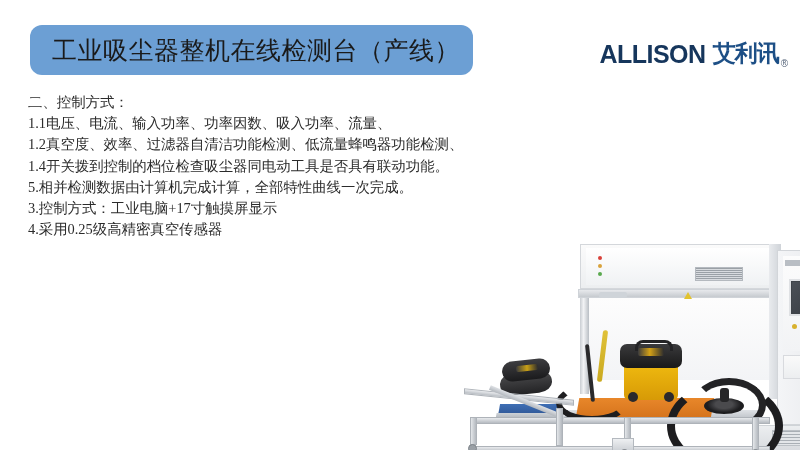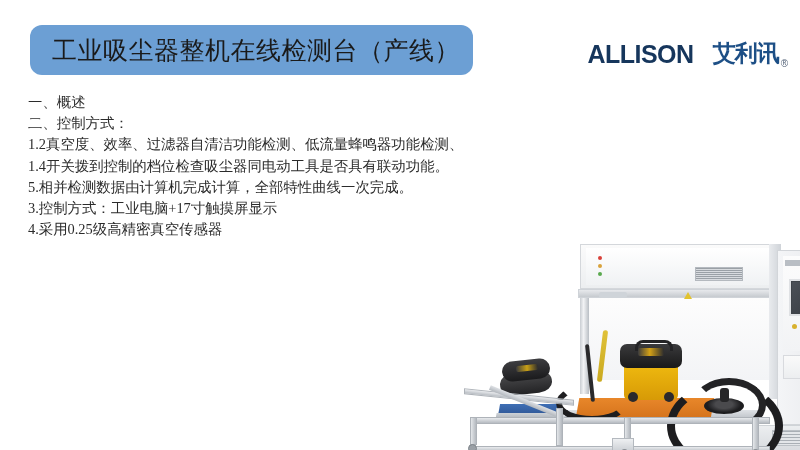--- a/index.html
+++ b/index.html
@@ -48,21 +48,21 @@
     font-weight:bold;
     font-size:25px;
     color:#16365c;
     letter-spacing:-0.5px;
   }
   .logo-cn{
     font-family:"Liberation Sans","DejaVu Sans",sans-serif;
     font-weight:bold;
     font-size:23px;
     color:#1d4f86;
-    margin-left:19px;
+    margin-left:7px;
     letter-spacing:-1px;
   }
   .logo-r{
     font-family:"Liberation Sans","DejaVu Sans",sans-serif;
     font-size:10px;
     color:#56657a;
     margin-left:2px;
     margin-top:-3px;
   }
 
@@ -219,22 +219,22 @@
     <span class="title-text">工业吸尘器整机在线检测台（产线）</span>
   </div>
 
   <div class="logo">
     <span class="logo-en">ALLISON</span>
     <span class="logo-cn">艾利讯</span>
     <span class="logo-r">®</span>
   </div>
 
   <div class="body-text">
-    <p>一、概述</p>
     <p>二、控制方式：</p>
+    <p>1.1电压、电流、输入功率、功率因数、吸入功率、流量、</p>
     <p>1.2真空度、效率、过滤器自清洁功能检测、低流量蜂鸣器功能检测、</p>
     <p>1.4开关拨到控制的档位检查吸尘器同电动工具是否具有联动功能。</p>
     <p>5.相并检测数据由计算机完成计算，全部特性曲线一次完成。</p>
     <p>3.控制方式：工业电脑+17寸触摸屏显示</p>
     <p>4.采用0.25级高精密真空传感器</p>
 
   </div>
 
   <div class="photo">
 

